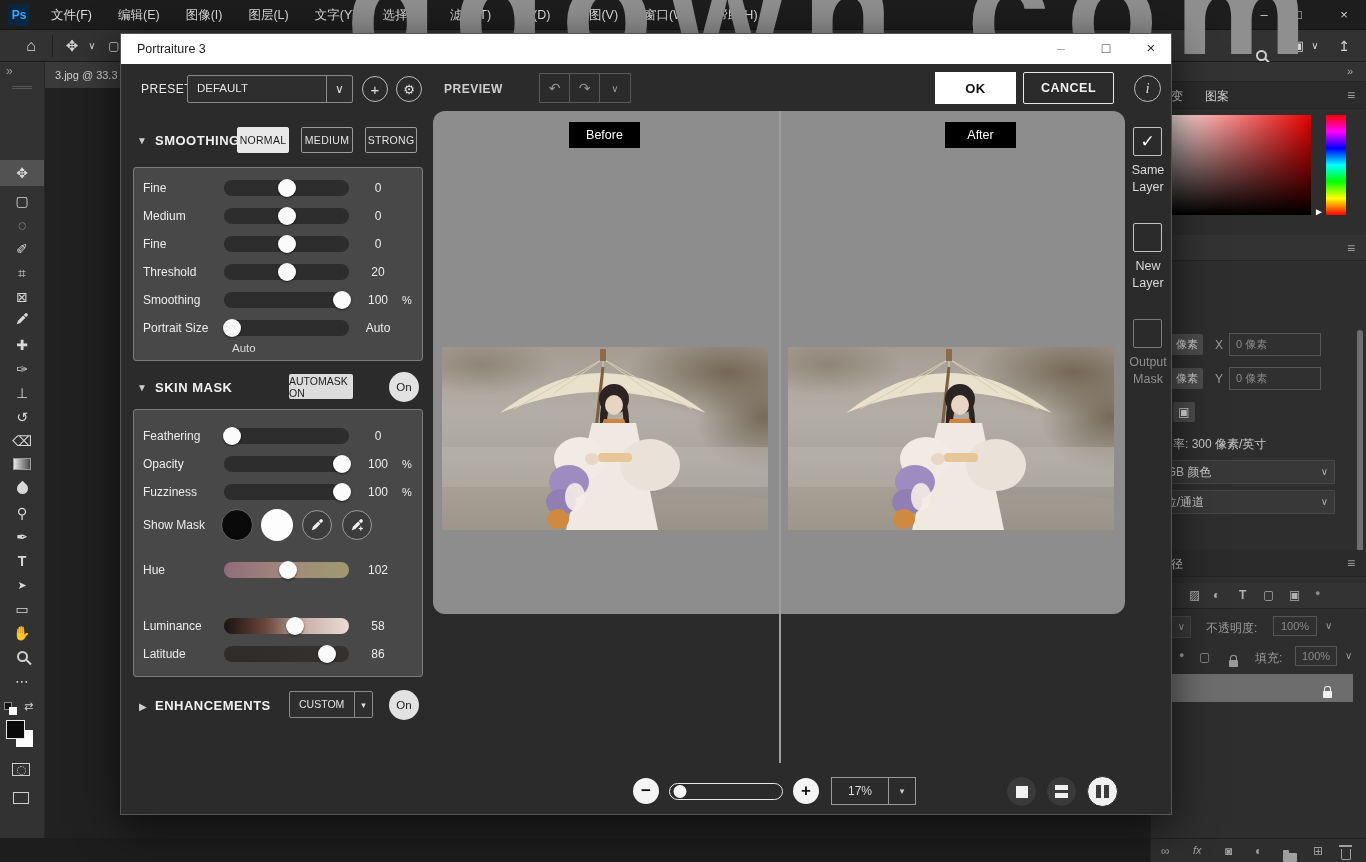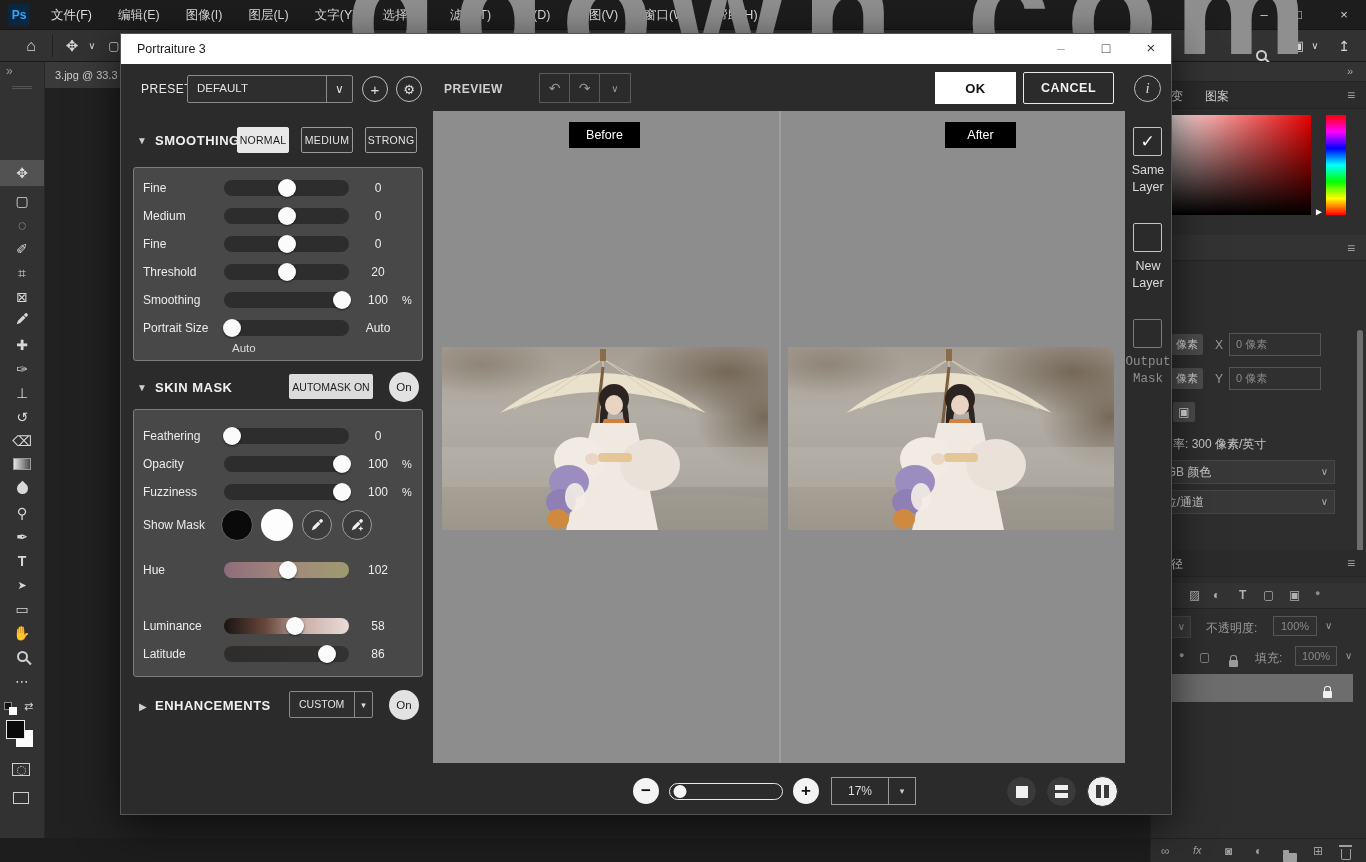--- a/index.html
+++ b/index.html
@@ -348,21 +348,21 @@
         <div class="strack">
             <div class="sthumb" style="left: 6%;"></div>
           </div>
         <span class="sval">Auto</span>
       </div>
       <span class="ssub" style="top:174px;">Auto</span>
     </div>
 
     <span class="abs tri" style="left:16px;top:348px;">▼</span>
     <span class="abs sec-title" style="left:34px;top:346px;">SKIN MASK</span>
-    <div class="litebtn" style="left:168px;top:340px;width:84px;height:25px;">AUTOMASK ON</div>
+    <div class="litebtn" style="left:168px;top:340px;width:64px;height:25px;">AUTOMASK ON</div>
     <div class="oncirc" style="left:268px;top:338px;">On</div>
 
     <div class="sbox" style="left:12px;top:375px;width:290px;height:268px;">
       <div class="srow" style="top:12px;">
         <span class="slabel">Feathering</span>
         <div class="strack">
             <div class="sthumb" style="left: 6%;"></div>
           </div>
         <span class="sval">0</span>
       </div>
@@ -431,21 +431,21 @@
     <span class="abs" style="left:323px;top:48px;color:#cfcfcf;font-size:12px;font-weight:bold;letter-spacing:.5px;">PREVIEW</span>
     <div class="histgrp" style="left:418px;top:39px;">
       <span>↶</span>
       <span>↷</span>
       <span style="font-size:10px;">∨</span>
     </div>
     <div class="okbtn" style="left:814px;top:38px;width:81px;height:32px;">OK</div>
     <div class="cancelbtn" style="left:902px;top:38px;width:91px;height:32px;">CANCEL</div>
     <div class="infocirc" style="left:1013px;top:41px;">i</div>
 
-    <div class="prevpane" style="left:312px;top:77px;width:692px;height:652px;">
+    <div class="prevpane" style="left:312px;top:77px;width:692px;height:503px;border-radius:12px;">
       <div class="abs" style="left:346px;top:0;width:2px;height:652px;background:#9e9e9e;"></div>
       <div class="badge" style="left:136px;top:11px;width:71px;height:26px;">Before</div>
       <div class="badge" style="left:512px;top:11px;width:71px;height:26px;">After</div>
 
       <svg class="abs" style="left:9px;top:236px;" width="326" height="183" viewBox="0 0 326 183">
         <defs>
           <linearGradient id="bg1" x1="0" y1="0" x2="0" y2="1">
             <stop offset="0" stop-color="#a59d92"></stop>
               <stop offset="0.35" stop-color="#b3aea5"></stop>
             <stop offset="0.6" stop-color="#aaa69e"></stop>
@@ -521,19 +521,19 @@
     <div class="chklabel" style="left:999px;top:128px;">
       <div>Same</div>
       <div>Layer</div>
     </div>
     <div class="chkbox" style="left:1012px;top:189px;"></div>
     <div class="chklabel" style="left:999px;top:224px;">
       <div>New</div>
       <div>Layer</div>
     </div>
     <div class="chkbox" style="left:1012px;top:285px;border-color:#7a7a7a;"></div>
-    <div class="chklabel" style="left:999px;top:320px;color:#8f8f8f;font-family:Liberation Mono, monospace;">
+    <div class="chklabel" style="left:999px;top:320px;color:#8f8f8f;">
       <div>Output</div>
       <div>Mask</div>
     </div>
   </div>
 
 </div>
 
 </body></html>

